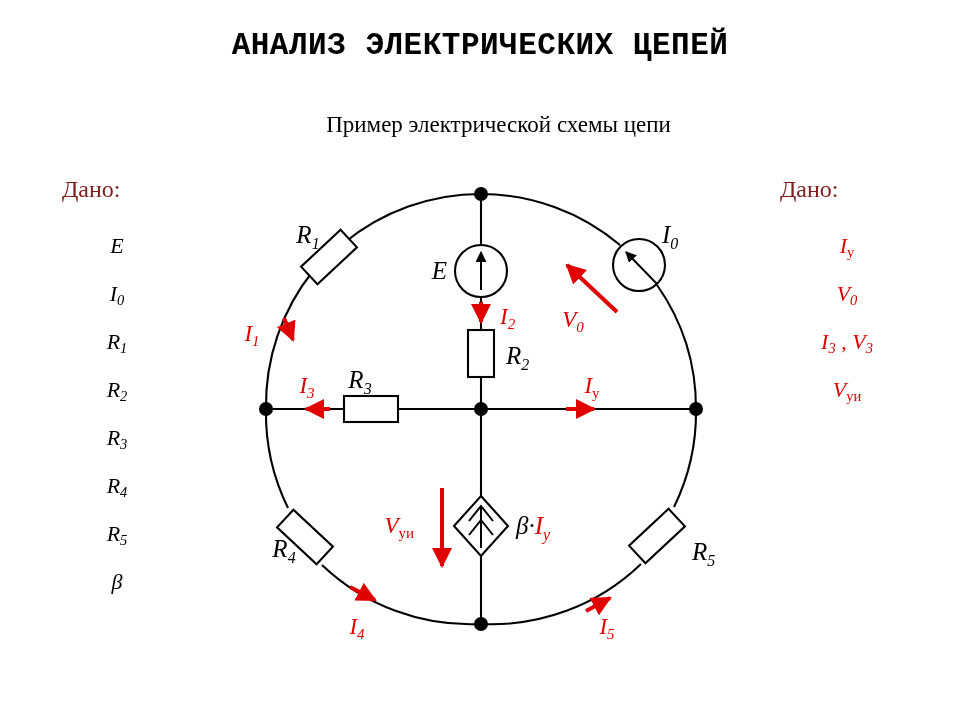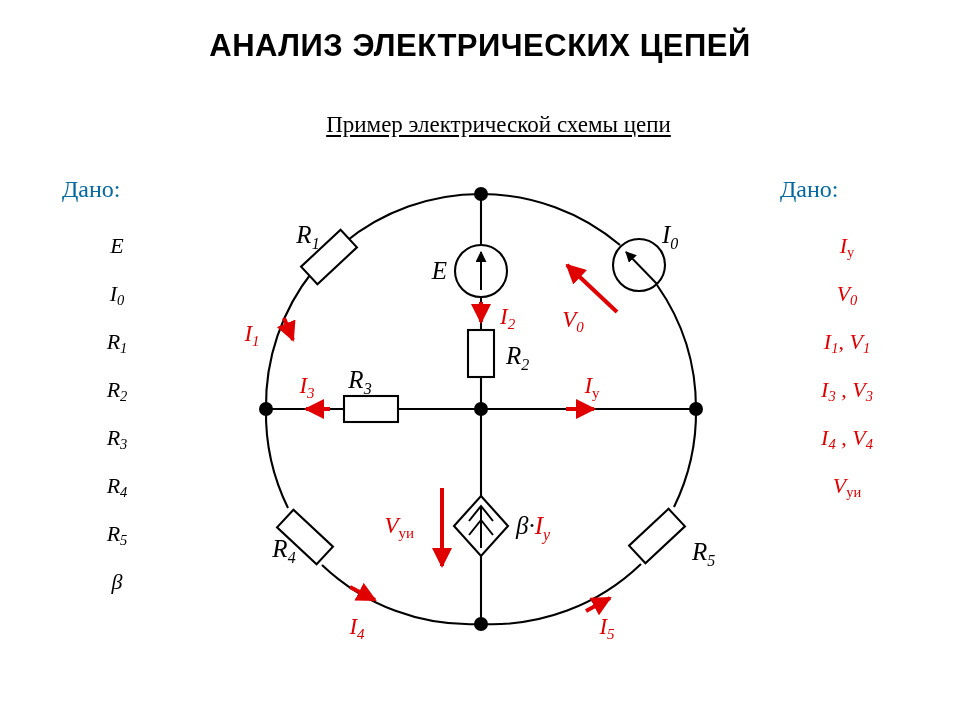--- a/index.html
+++ b/index.html
@@ -21,47 +21,46 @@
     width: 960px;
     height: 720px;
   }
 
   
   .title {
     position: absolute;
     left: 0; top: 28px;
     width: 960px;
     text-align: center;
-    font-family: Liberation Sans, sans-serif;
+    font-family: Liberation Mono, monospace;
     font-weight: bold;
     font-size: 31px;
     letter-spacing: 0.5px;
     color: #000;
     white-space: nowrap;
   }
   .subtitle {
     position: absolute;
     left: 0; top: 112px;
     width: 960px;
     text-align: center;
     font-family: "Liberation Serif", "DejaVu Serif", serif;
     font-size: 23px;
     color: #000;
   }
   .subtitle span {
-    text-decoration: underline;
     text-underline-offset: 3px;
     margin-left: 37px;
   }
 
   
   .col-head {
     position: absolute;
     font-size: 24px;
-    color: #0369a1;
+    color: #7f1d1d;
     white-space: nowrap;
   }
   .col-head.left  { left: 62px;  top: 176px; }
   .col-head.right { left: 780px; top: 176px; }
 
   .col {
     position: absolute;
     width: 150px;
   }
   .col.left  { left: 42px;  top: 222px; text-align: center; }
@@ -112,23 +111,21 @@
     <div class="entry">R<sub>3</sub></div>
     <div class="entry">R<sub>4</sub></div>
     <div class="entry">R<sub>5</sub></div>
     <div class="entry">β</div>
   </div>
 
   <div class="col-head right">Дано:</div>
   <div class="col right">
     <div class="entry">I<sub class="up">у</sub></div>
     <div class="entry">V<sub>0</sub></div>
-    <div class="entry">I<sub>1</sub><span class="nonital">,</span> V<sub>1</sub></div>
     <div class="entry">I<sub>3</sub><span class="nonital"> ,</span> V<sub>3</sub></div>
-    <div class="entry">I<sub>4</sub><span class="nonital"> ,</span> V<sub>4</sub></div>
     <div class="entry">V<sub class="up">уи</sub></div>
   </div>
 
   <svg class="diagram" viewBox="0 0 960 720">
     <defs>
       <marker id="redhead" viewBox="0 0 10 10" refX="9" refY="5" markerWidth="5" markerHeight="5" orient="auto-start-reverse">
         <path d="M 0 0 L 10 5 L 0 10 z" fill="#e00000"></path>
       </marker>
       <marker id="blackhead" viewBox="0 0 10 10" refX="9" refY="5" markerWidth="5.5" markerHeight="5.5" orient="auto-start-reverse">
         <path d="M 0 0 L 10 5 L 0 10 z" fill="#000000"></path>

